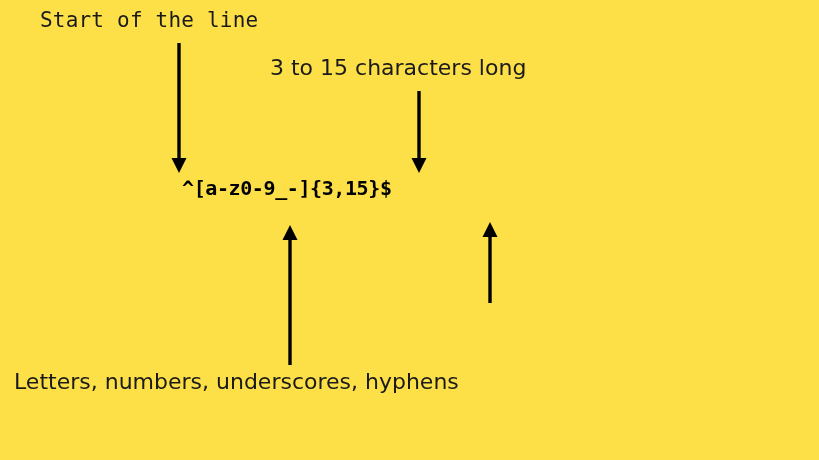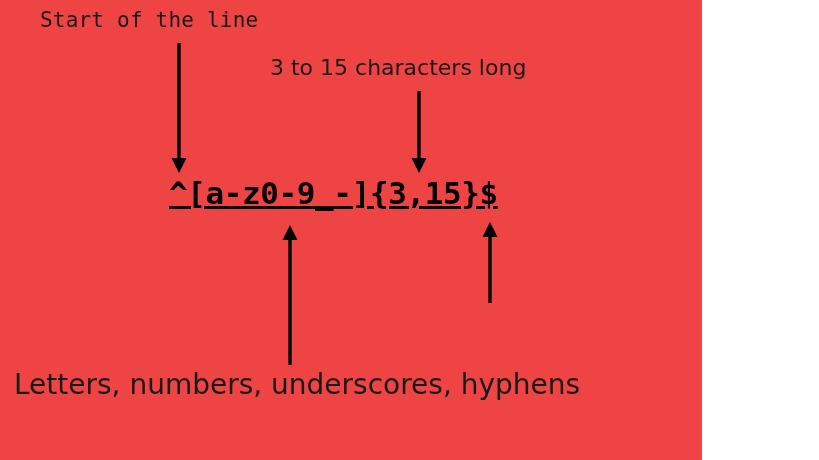--- a/index.html
+++ b/index.html
@@ -2,23 +2,23 @@
 <html><head>
 <meta charset="utf-8">
 <style>
   html, body {
     margin: 0;
     padding: 0;
     background: #ffffff;
   }
   #canvas {
     position: relative;
-    width: 702px;
+    width: 819px;
     height: 460px;
-    background: #ef4444;
+    background: #fde047;
     overflow: hidden;
     font-family: "DejaVu Sans", sans-serif;
     color: #000000;
   }
   .label {
     position: absolute;
     white-space: pre;
     color: #1a1a1a;
     font-family: "DejaVu Sans", sans-serif;
     line-height: 1;
@@ -38,44 +38,43 @@
   
   #label-length {
     left: 270px;
     top: 57px;
     font-size: 22px;
   }
 
   
   #regex-pattern {
     position: absolute;
-    left: 169px;
+    left: 182px;
     top: 178px;
     font-family: "DejaVu Sans Mono", monospace;
     font-weight: bold;
-    font-size: 31px;
+    font-size: 20px;
     line-height: 1;
     letter-spacing: -0.4px;
     white-space: pre;
     color: #000000;
-    text-decoration: underline;
   }
 
   
   #label-end {
     left: 412px;
     top: 308px;
     font-size: 22px;
   }
 
   
   #label-charset {
     left: 14px;
     top: 371px;
-    font-size: 28px;
+    font-size: 22px;
   }
   
   #clipped-fragment {
     position: absolute;
     left: 0px;
     top: 371px;
     width: 4px;
     height: 22px;
     overflow: hidden;
     font-size: 22px;

